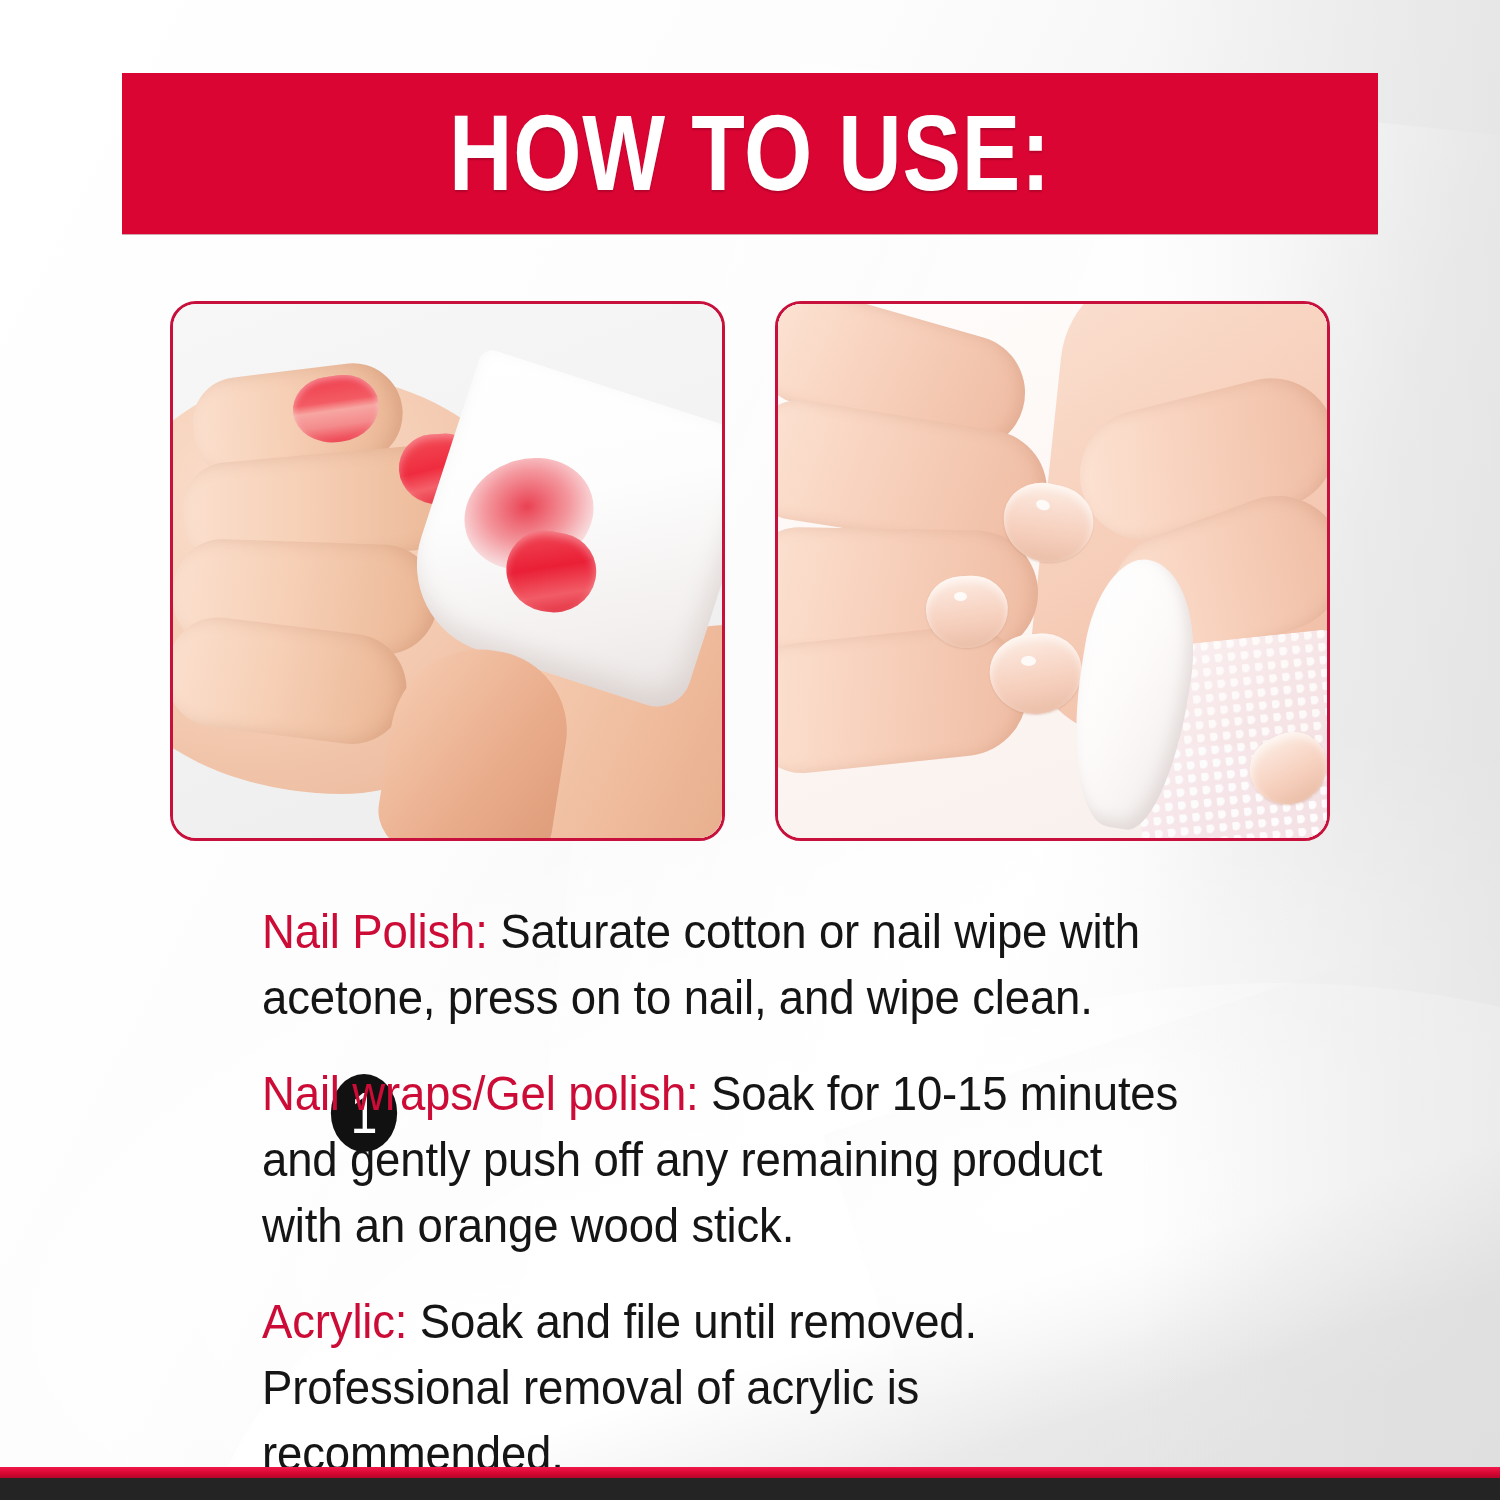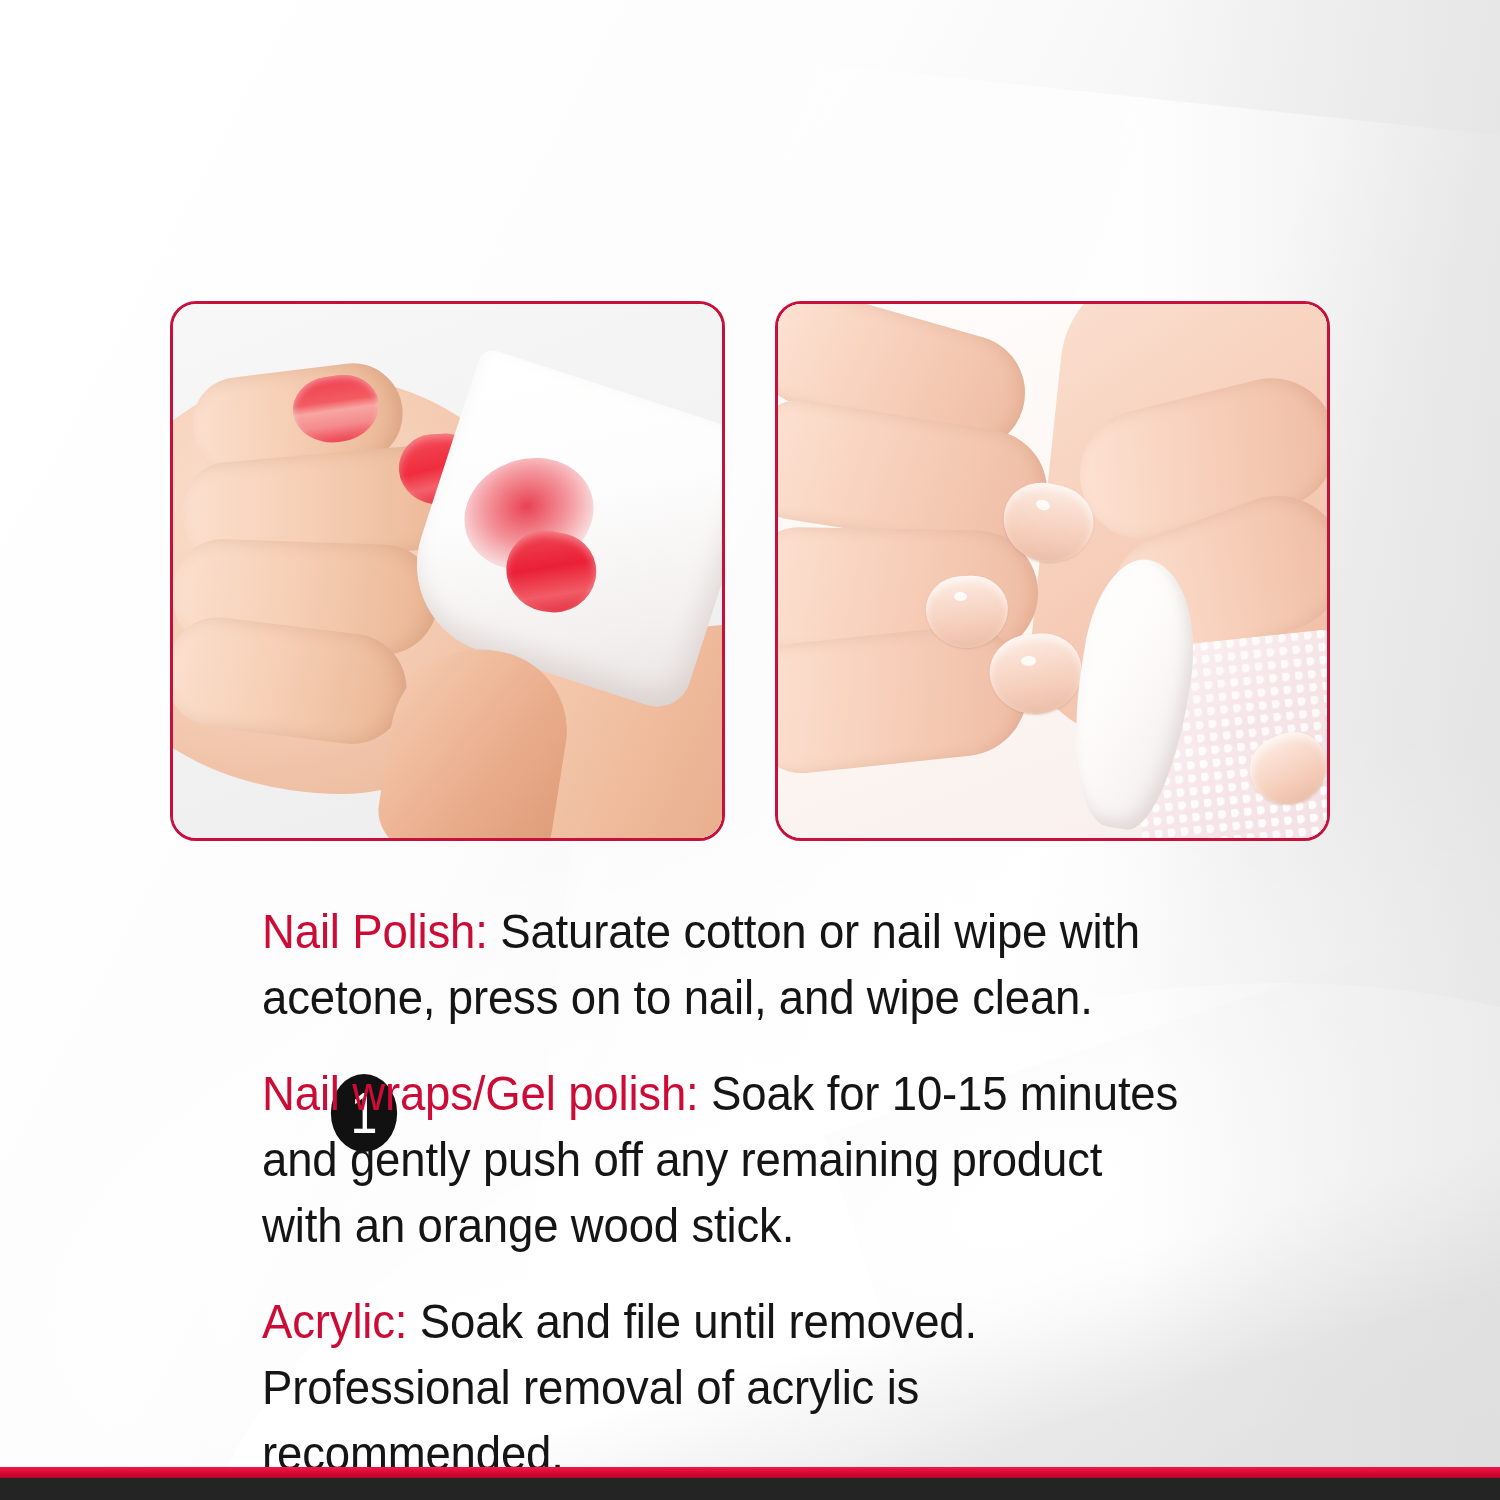--- a/index.html
+++ b/index.html
@@ -332,20 +332,23 @@
 
 <div id="page">
 
   <div class="bg-base"></div>
   <div class="swoosh swoosh-a"></div>
   <div class="swoosh swoosh-b"></div>
   <div class="swoosh swoosh-c"></div>
   <div class="swoosh swoosh-d"></div>
   <div class="vignette-right"></div>
 
+  <div class="header-bar">
+    <div class="header-title">HOW TO USE:</div>
+  </div>
 
   <div class="steps">
 
     <div class="step step-1">
       <div class="photo-frame">
         <div class="photo p1">
           <div class="skin p1-hand-back"></div>
           <div class="finger p1-f1"></div>
           <div class="finger p1-f2"></div>
           <div class="finger p1-f3"></div>

